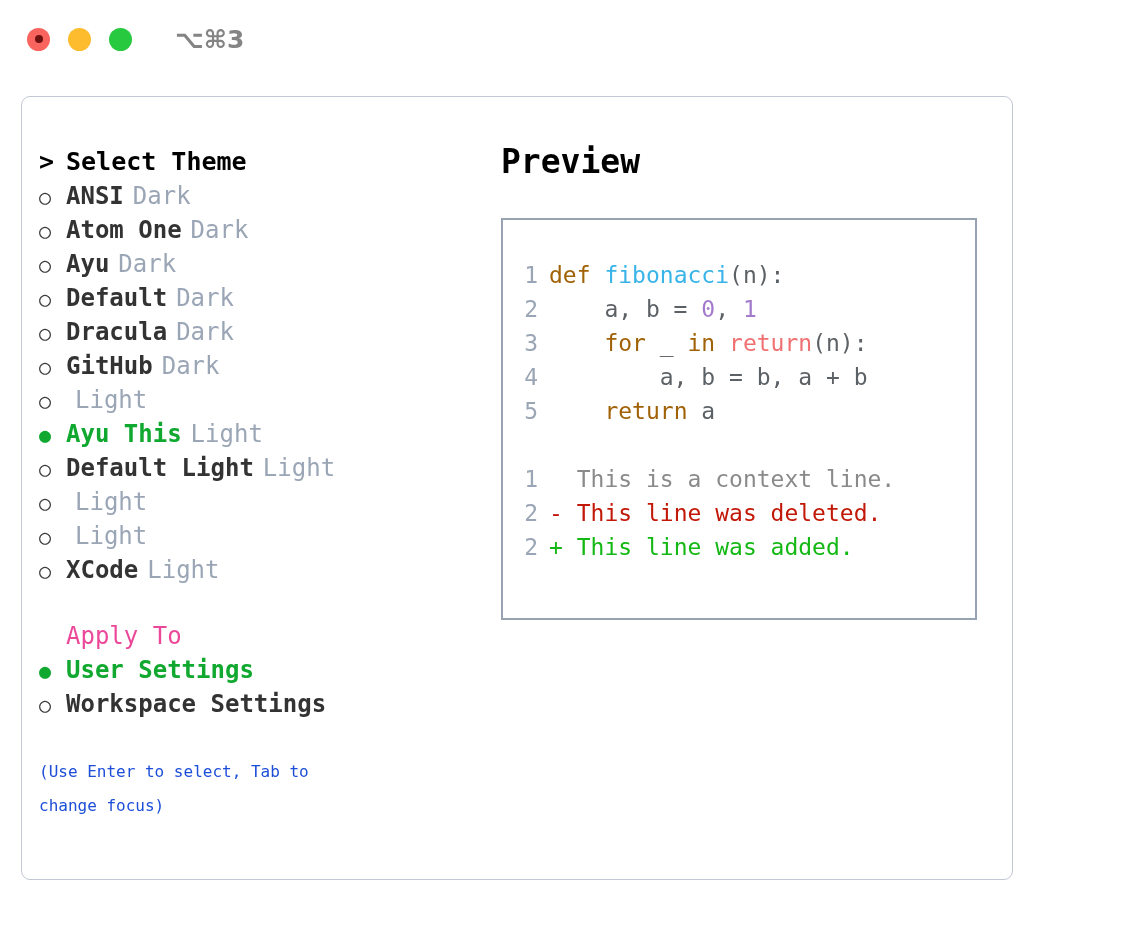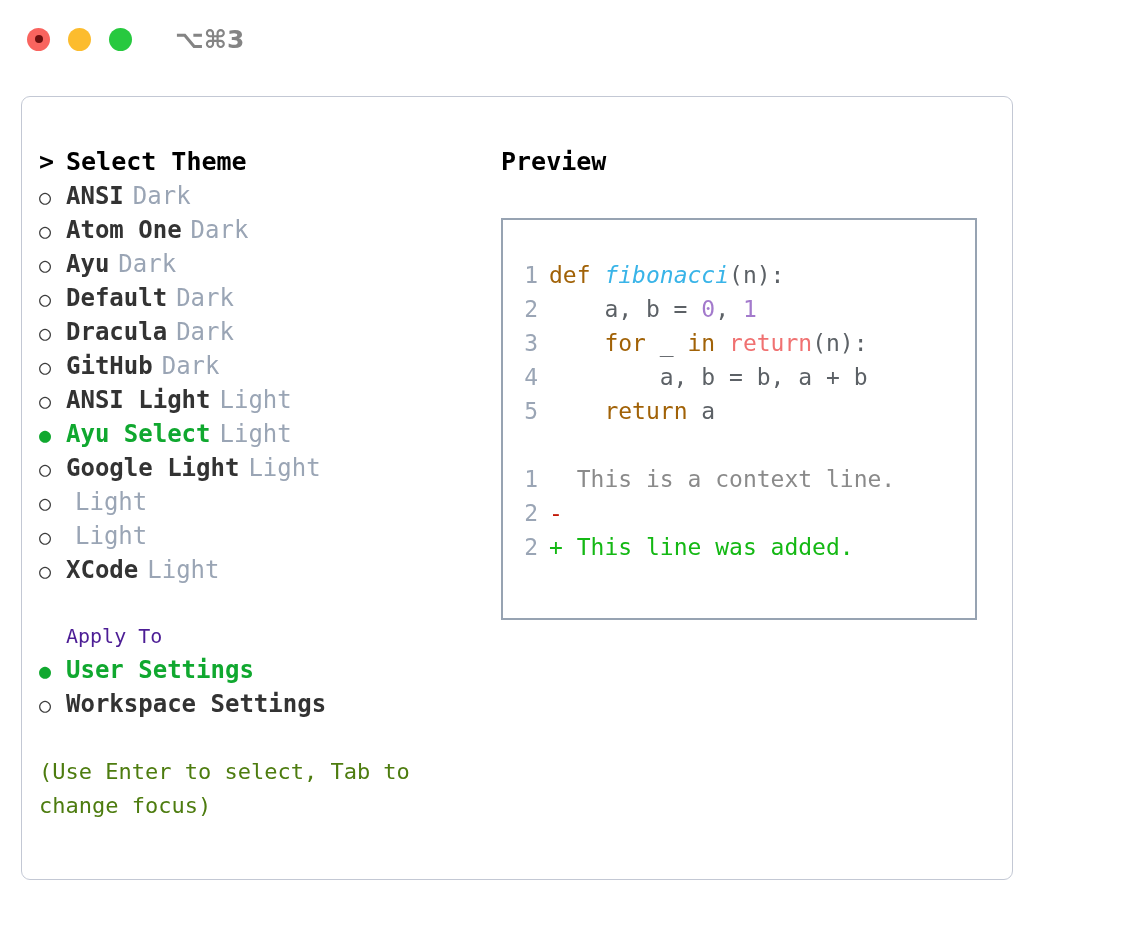--- a/index.html
+++ b/index.html
@@ -119,46 +119,46 @@
   .row .name { color: #333333; font-weight: bold; }
   .row.selected .name { color: #10a82f; }
   .row .cat {
     color: #9aa5b5;
     margin-left: 9px;
   }
   .section-head {
     display: flex;
     line-height: 34px;
     height: 34px;
-    font-size: 20px;
-    color: #4c1d95;
+    font-size: 24px;
+    color: #ec4899;
     white-space: pre;
   }
   .section-head .pad {
     width: 27px;
     flex: 0 0 27px;
   }
   .spacer-lg { height: 32px; }
   .spacer-md { height: 34px; }
   .hint {
-    font-size: 22px;
-    color: #4d7c0f;
+    font-size: 16px;
+    color: #1d4ed8;
     line-height: 34px;
     white-space: pre-line;
     margin-top: 0px;
   }
   
   .right-col {
     position: absolute;
     left: 479px;
     top: 48px;
     width: 495px;
   }
   .preview-title {
-    font-size: 25px;
+    font-size: 33px;
     font-weight: bold;
     color: #000000;
     line-height: 34px;
   }
   .preview-box {
     margin-top: 39px;
     width: 476px;
     height: 402px;
     border: 2px solid #97a3b2;
     box-sizing: border-box;
@@ -174,21 +174,21 @@
   }
   .lnum {
     width: 46px;
     flex: 0 0 46px;
     text-align: right;
     color: #9aa5b5;
     padding-right: 11px;
     box-sizing: border-box;
   }
   .tok-kw   { color: #a16207; }
-  .tok-fn   { color: #39b4e8; font-style: italic; }
+  .tok-fn   { color: #39b4e8; }
   .tok-num  { color: #a37acc; }
   .tok-bfn  { color: #f07171; }
   .tok-punc { color: #5c6166; }
   .tok-plain{ color: #5c6166; }
   .diff-gap { height: 34px; }
   .diff-ctx { color: #8a8a8a; }
   .diff-del { color: #c21807; }
   .diff-add { color: #14b814; }
 </style>
 </head>
@@ -234,29 +234,29 @@
 
           <div class="row">
             <span class="bullet">○</span><span class="name">Dracula</span><span class="cat">Dark</span>
           </div>
 
           <div class="row">
             <span class="bullet">○</span><span class="name">GitHub</span><span class="cat">Dark</span>
           </div>
 
           <div class="row">
-            <span class="bullet">○</span><span class="name">ANSI Light</span><span class="cat">Light</span>
+            <span class="bullet">○</span><span class="cat">Light</span>
           </div>
 
           <div class="row selected">
-            <span class="bullet on">●</span><span class="name">Ayu Select</span><span class="cat">Light</span>
-          </div>
-
-          <div class="row">
-            <span class="bullet">○</span><span class="name">Google Light</span><span class="cat">Light</span>
+            <span class="bullet on">●</span><span class="name">Ayu This</span><span class="cat">Light</span>
+          </div>
+
+          <div class="row">
+            <span class="bullet">○</span><span class="name">Default Light</span><span class="cat">Light</span>
           </div>
 
           <div class="row">
             <span class="bullet">○</span><span class="cat">Light</span>
           </div>
 
           <div class="row">
             <span class="bullet">○</span><span class="cat">Light</span>
           </div>
 
@@ -313,21 +313,21 @@
             <span class="lnum">5</span><span class="tok-plain">    </span><span class="tok-kw">return</span><span class="tok-punc"> a</span>
           </div>
 
           <div class="diff-gap"></div>
 
           <div class="code-line">
             <span class="lnum">1</span><span class="diff-ctx"> </span><span class="diff-ctx">&nbsp;</span><span class="diff-ctx">This is a context line.</span>
           </div>
 
           <div class="code-line">
-            <span class="lnum">2</span><span class="diff-del">-</span><span class="diff-del">&nbsp;</span>
+            <span class="lnum">2</span><span class="diff-del">-</span><span class="diff-del">&nbsp;</span><span class="diff-del">This line was deleted.</span>
           </div>
 
           <div class="code-line">
             <span class="lnum">2</span><span class="diff-add">+</span><span class="diff-add">&nbsp;</span><span class="diff-add">This line was added.</span>
           </div>
 
         </div>
       </div>
 
     </div>

